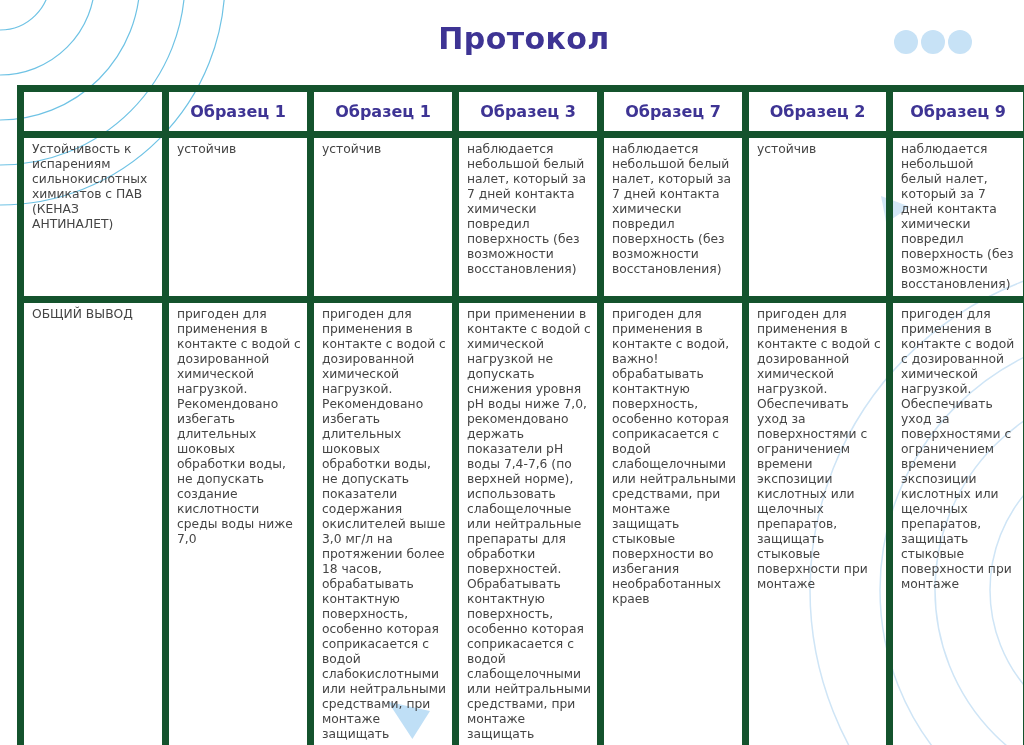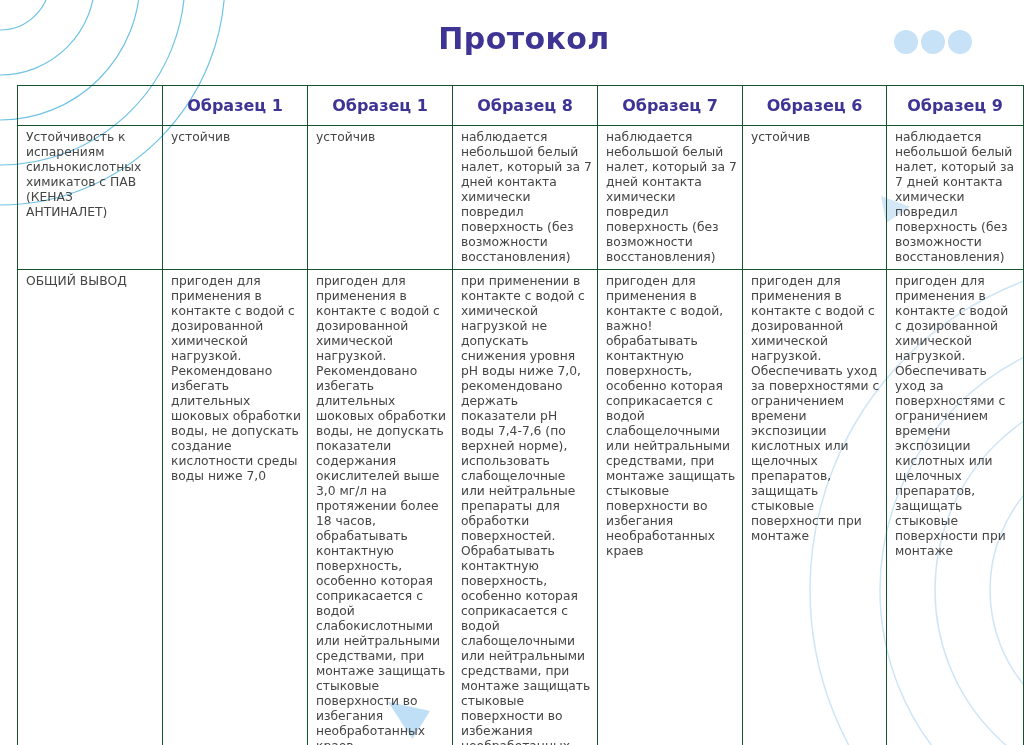--- a/index.html
+++ b/index.html
@@ -28,21 +28,21 @@
   .page-title{
     position:absolute;left:0;top:21px;width:100%;text-align:center;z-index:1;
     font-size:30px;font-weight:bold;color:#3e3494;letter-spacing:0.4px;padding-left:12px;
   }
   
   table.protocol{
     position:absolute;left:17px;top:85px;width:1006px;z-index:1;
     border-collapse:collapse;table-layout:fixed;background:transparent;
   }
   table.protocol th,table.protocol td{
-    border:1px solid #14532d;
+    border:7px solid #14532d;
     vertical-align:top;text-align:left;
     padding:4px 5px 4px 8px;
     font-size:12.3px;line-height:1.22;
     color:#454545;font-weight:normal;
     overflow:hidden;
   }
   table.protocol thead th{
     text-align:center;vertical-align:middle;
     font-size:16px;font-weight:bold;color:#3e3494;
     height:35px;padding:2px 4px;
@@ -89,23 +89,23 @@
     <col style="width:145px">
       <col style="width:145px">
       <col style="width:144px">
     <col style="width:137px">
   </colgroup>
   <thead>
     <tr>
       <th></th>
       <th>Образец 1</th>
       <th>Образец 1</th>
-      <th>Образец 8</th>
+      <th>Образец 3</th>
       <th>Образец 7</th>
-      <th>Образец 6</th>
+      <th>Образец 2</th>
       <th>Образец 9</th>
     </tr>
   </thead>
   <tbody>
     <tr class="row-resistance">
       <td class="label-cell">Устойчивость к испарениям сильнокислотных химикатов с ПАВ (КЕНАЗ АНТИНАЛЕТ)</td>
       <td>устойчив</td>
       <td>устойчив</td>
       <td>наблюдается небольшой белый налет, который за 7 дней контакта химически повредил поверхность (без возможности восстановления)</td>
       <td>наблюдается небольшой белый налет, который за 7 дней контакта химически повредил поверхность (без возможности восстановления)</td>

